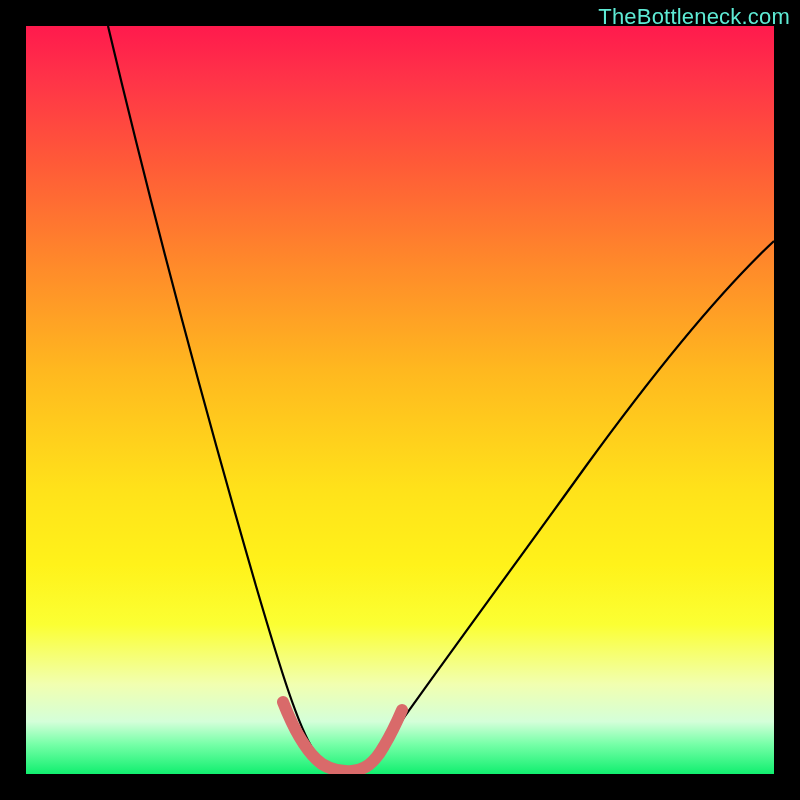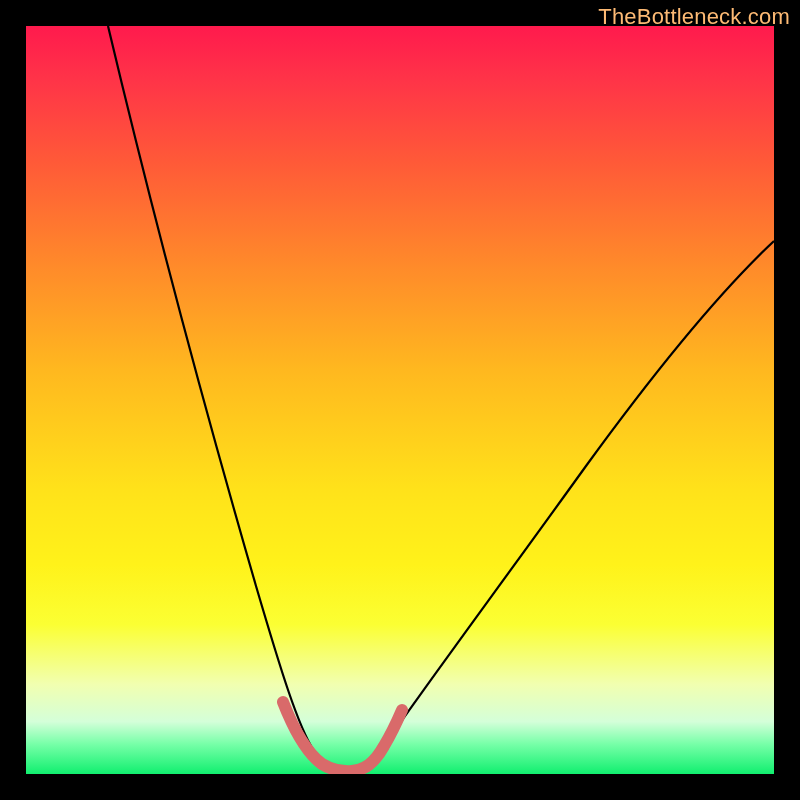--- a/index.html
+++ b/index.html
@@ -37,21 +37,21 @@
       #f1ffb0 88%,
       #d4ffd9 93%,
       #77ffa8 96%,
       #11ef6f 100%
     );
   }
   .watermark {
     position: absolute;
     top: 4px;
     right: 10px;
-    color: #fdba74;
+    color: #5eead4;
     font-size: 22px;
     letter-spacing: 0.2px;
     font-weight: 400;
   }
   svg.curve {
     position: absolute;
     left: 0;
     top: 0;
     width: 748px;
     height: 748px;

